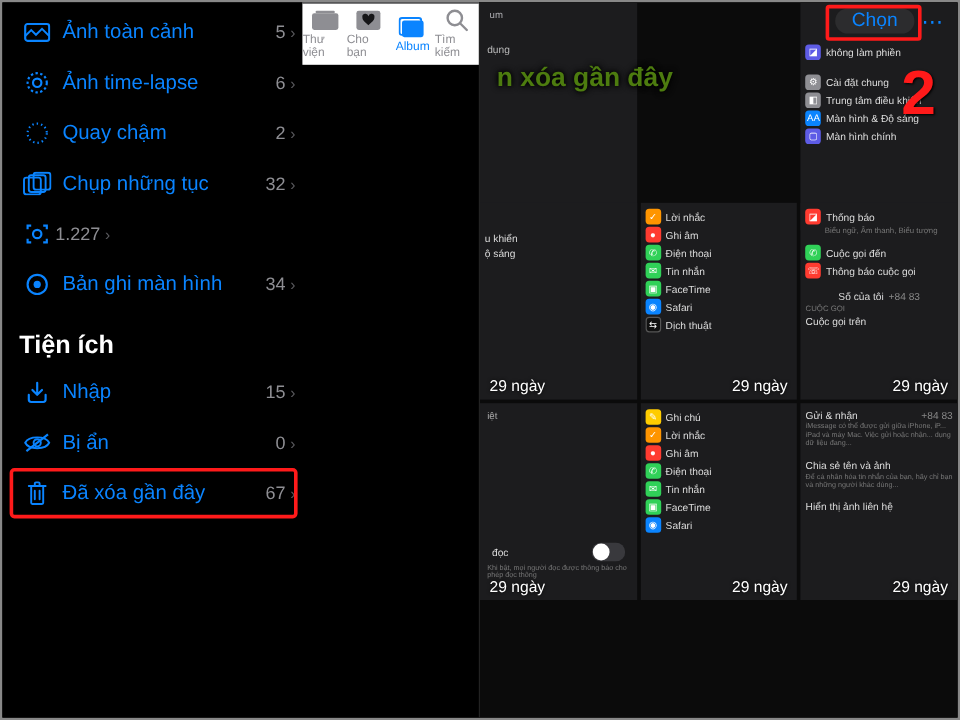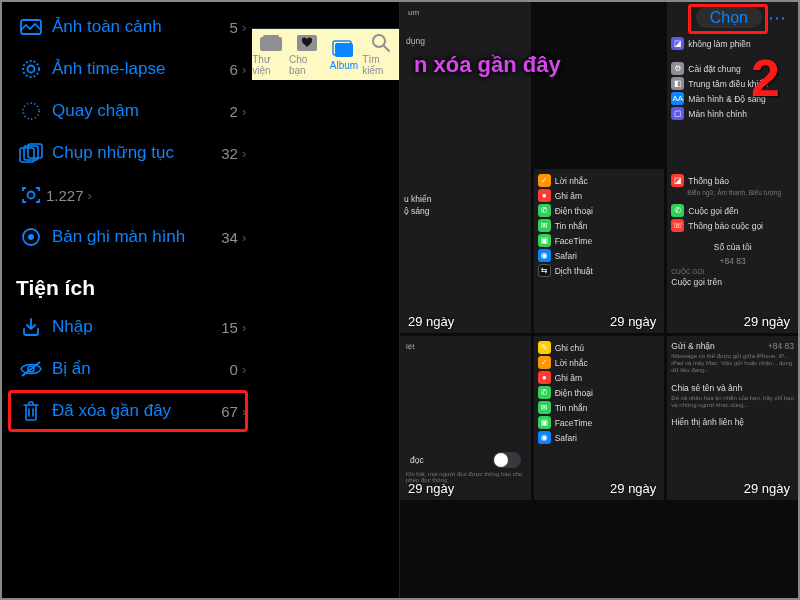--- a/index.html
+++ b/index.html
@@ -75,26 +75,25 @@
     position:absolute;
     color:#ff1a1a;
     font-size:52px;
     font-weight:700;
     right: 22px;
     bottom: 96px;
     text-shadow: 1px 1px 2px #000;
   }
   .tabbar {
     height: 52px;
-    background: #fef9c3;
+    background: #ffffff;
     border-top: 1px solid #262628;
     display: flex;
     justify-content: space-around;
     align-items: center;
-    margin-top: 26px;
   }
   .tab {
     display:flex; flex-direction:column; align-items:center;
     color:#8e8e93;
     font-size:10px;
     gap:1px;
     width:25%;
   }
   .tab.active { color:#0a84ff; }
   .tab .ticn { height:20px; display:flex; align-items:center; justify-content:center; }
@@ -123,21 +122,21 @@
     left:-8px; right:-6px; top:-4px; bottom:-4px;
     border:3px solid #ff1a1a;
     border-radius:3px;
   }
   .dotdot { 
     color:#0a84ff; font-size:18px; letter-spacing:2px;
     margin-left:6px; position:relative; top:-1px;
   }
   .rp-header {
     font-size:22px; font-weight:700;
-    color:#d946ef;
+    color:#4d7c0f;
     padding: 10px 0 6px 8px;
     position:absolute;
     top: 40px;
     left: 6px;
     z-index:5;
     text-shadow: 0 0 4px #000, 0 0 6px #000;
   }
   .grid {
     position:absolute;
     top:0; left:0; right:0; bottom:0;
@@ -451,21 +450,21 @@
           <div style="height:6px;"></div>
           <div class="srow">
               <span class="sicn" style="background:#30d158;">✆</span>
               <span>Cuộc gọi đến</span>
             </div>
           <div class="srow">
               <span class="sicn" style="background:#ff3b30;">☏</span>
               <span>Thông báo cuộc gọi</span>
             </div>
           <div style="height:8px;"></div>
-          <div class="srow" style="justify-content:center;flex-direction:column;">
+          <div class="srow" style="justify-content:center;">
               <span>Số của tôi</span>
               <span style="color:#888;">+84 83</span>
             </div>
           <div class="srow" style="font-size:6.5px;color:#777;">
               <span>CUỘC GỌI</span>
             </div>
           <div class="srow" style="justify-content:space-between;">
               <span>Cuộc gọi trên</span>
             </div>
         </div>

